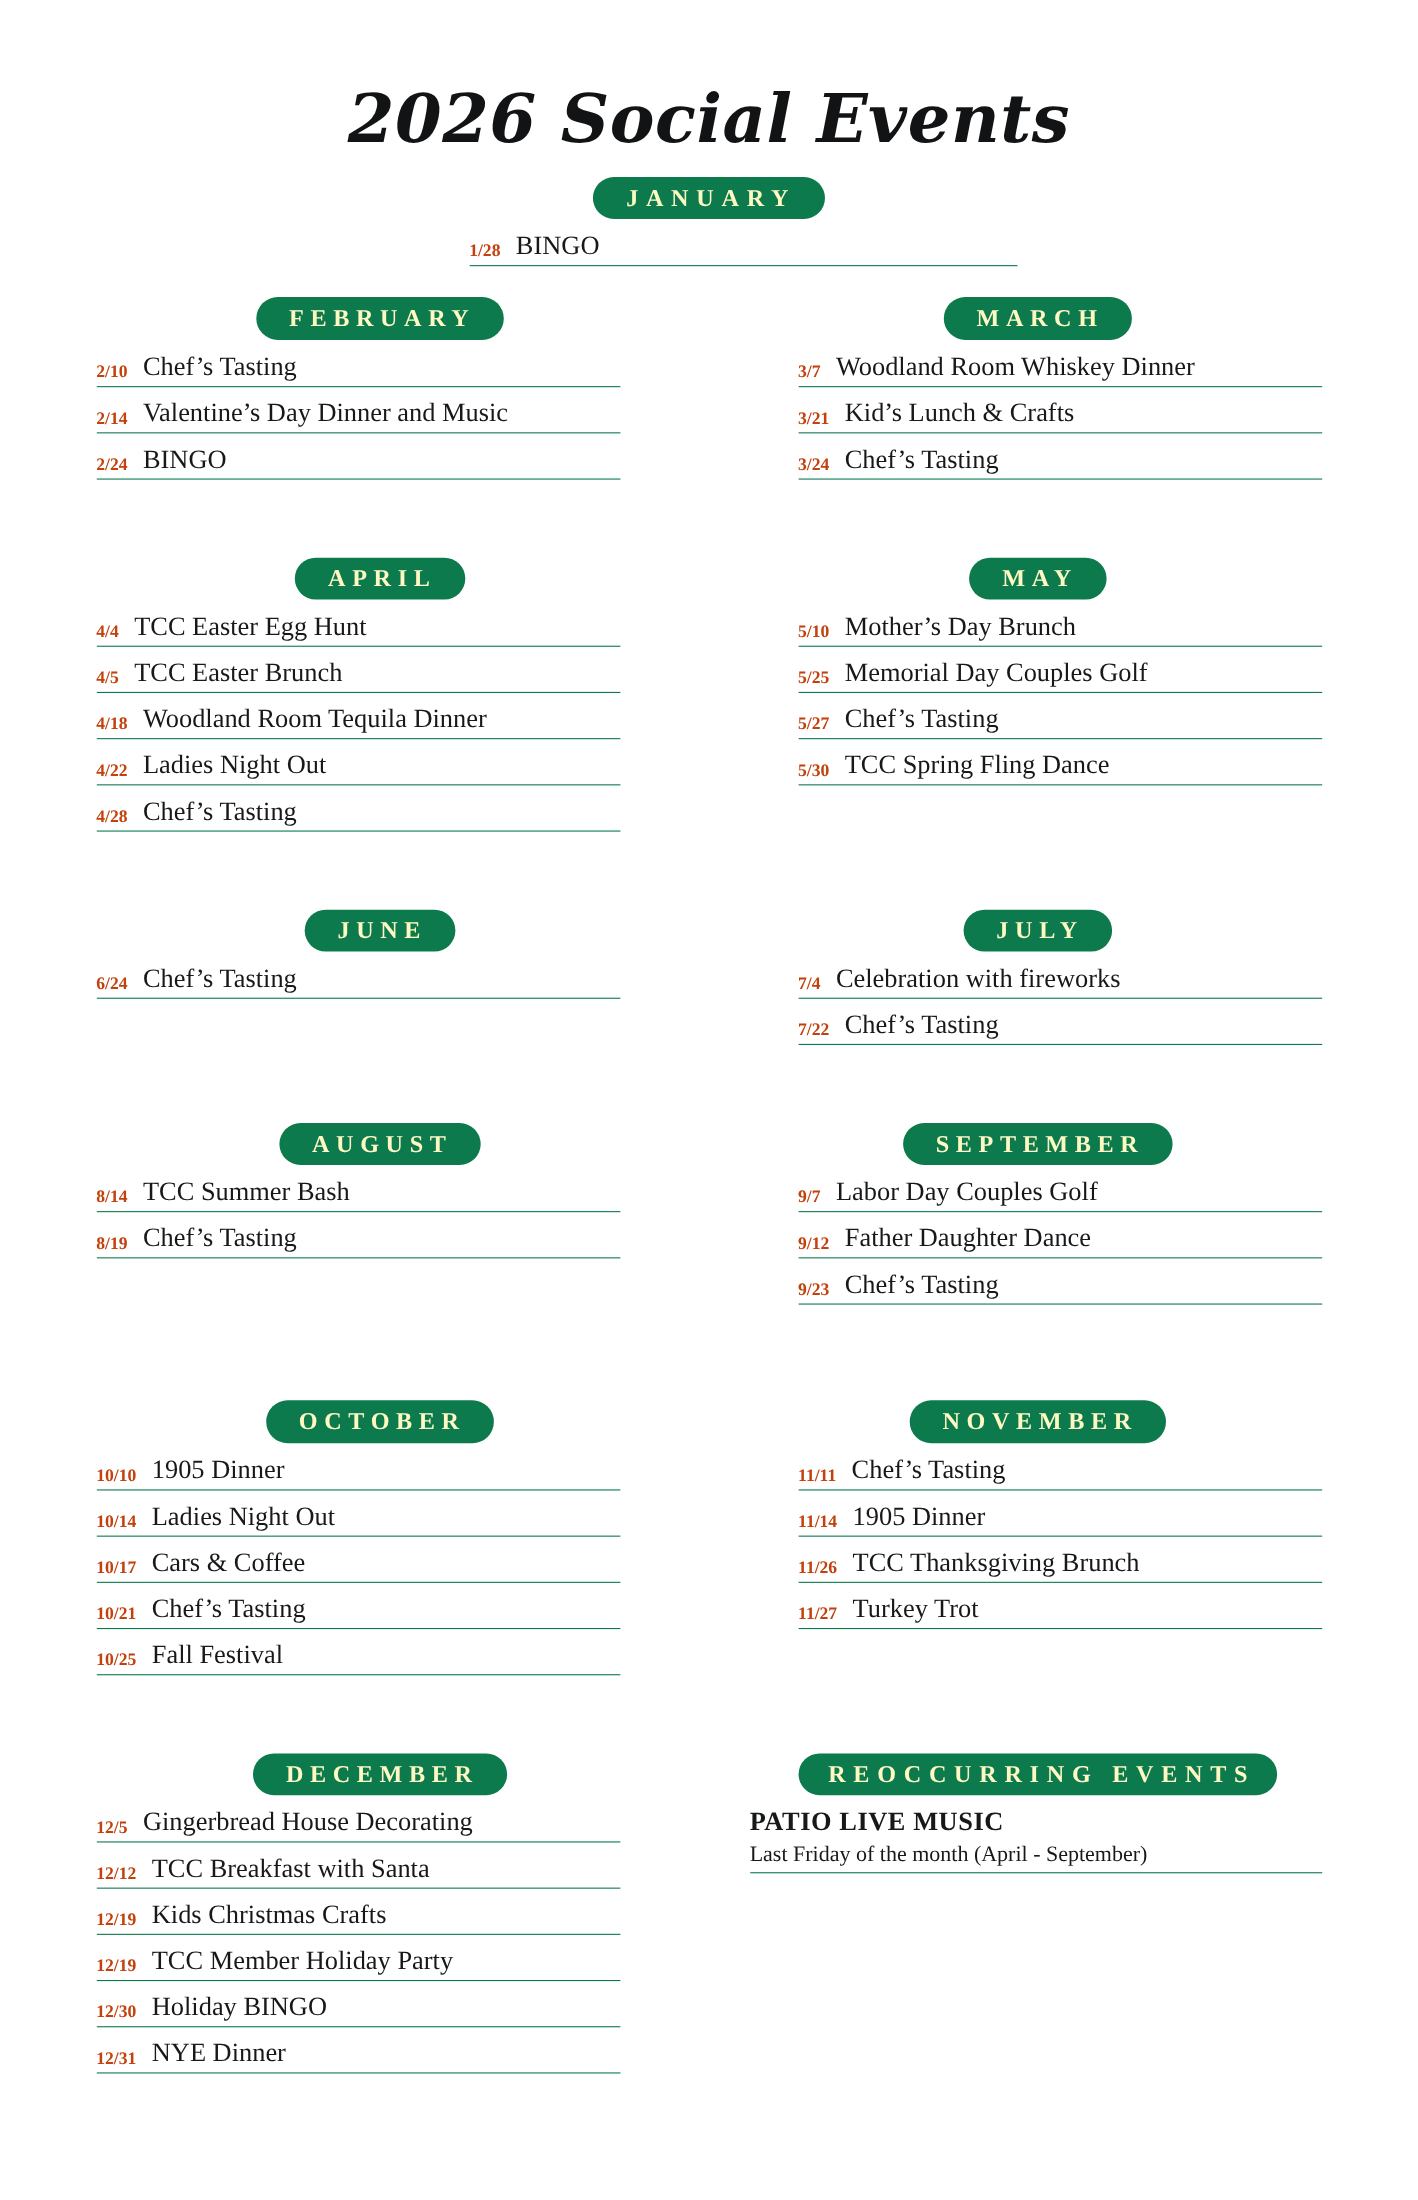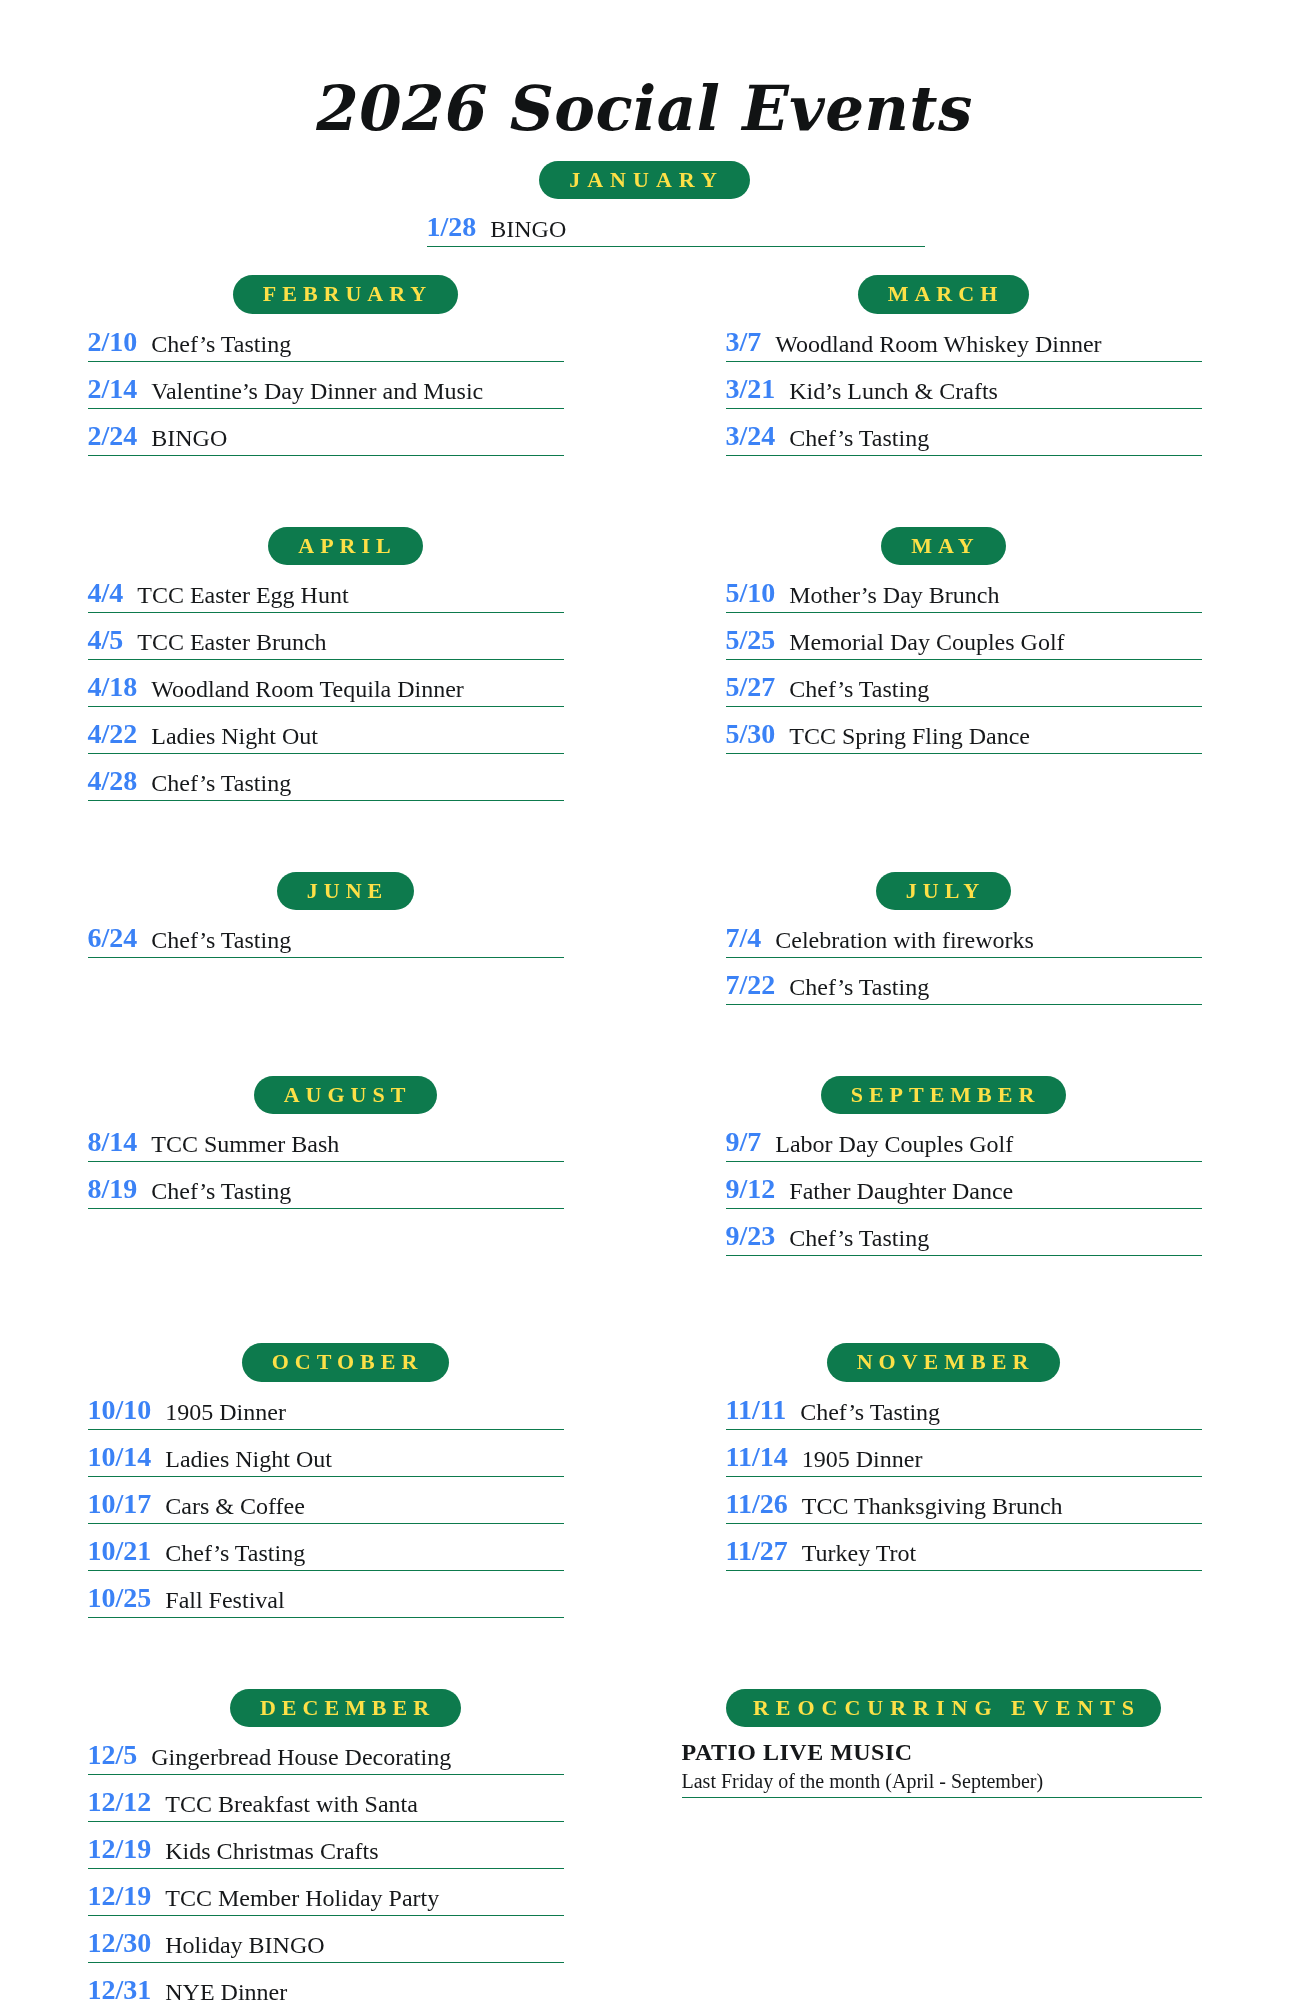--- a/index.html
+++ b/index.html
@@ -25,21 +25,21 @@
     font-size: 61px;
     letter-spacing: 0.5px;
     color: #111314;
     margin: 78px 0 0 0;
     line-height: 1;
   }
 
   
   .pill {
     background: #0d7a4d;
-    color: #fde047;
+    color: #fef9c3;
     border-radius: 22px;
     text-align: center;
     font-family: "Liberation Serif", serif;
     font-weight: bold;
     font-size: 22px;
     letter-spacing: 6px;
     padding: 6px 26px 7px 30px;
     display: inline-block;
     line-height: 1.15;
     white-space: nowrap;
@@ -51,22 +51,22 @@
   .event-row {
     display: flex;
     align-items: flex-end;
     border-bottom: 1.6px solid #0d7a4d;
     padding: 2px 0 3px 0;
     margin-bottom: 9px;
   }
   .event-date {
     font-family: "Liberation Serif", serif;
     font-weight: bold;
-    font-size: 28px;
-    color: #3b82f6;
+    font-size: 16px;
+    color: #c2410c;
     white-space: nowrap;
     flex: 0 0 auto;
   }
   .event-name {
     font-family: "Liberation Serif", serif;
     font-size: 24px;
     color: #16181a;
     margin-left: 14px;
     white-space: nowrap;
   }

